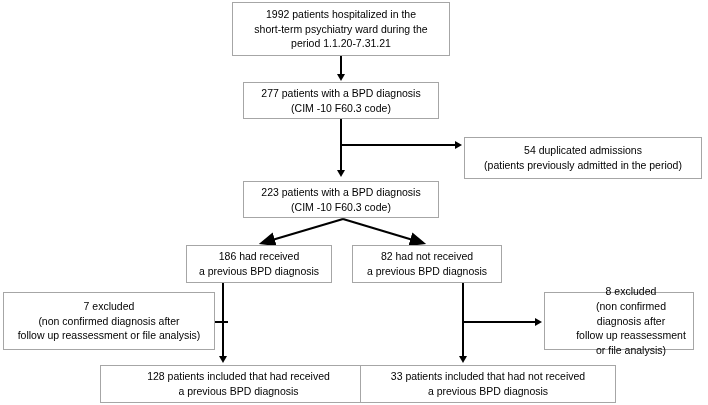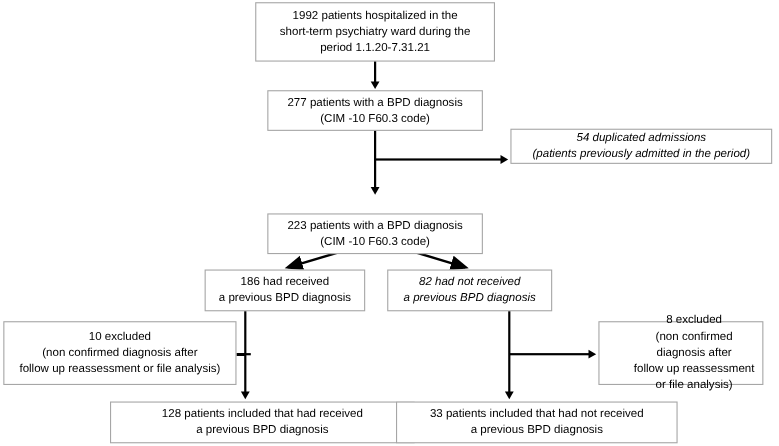--- a/index.html
+++ b/index.html
@@ -105,36 +105,36 @@
     <span class="lines">277 patients with a BPD diagnosis
 (CIM -10 F60.3 code)</span>
   </div>
 
   <div class="vline" style="left:340px; top:119px; height:53px;"></div>
   <div class="arrow-down" style="left:336.5px; top:170px;"></div>
 
   <div class="hline" style="left:341px; top:144px; width:116px;"></div>
   <div class="arrow-right" style="left:455px; top:140.5px;"></div>
 
-  <div class="node" style="left:464px; top:117px; width:238px; height:32px;font-style:italic;">
+  <div class="node" style="left:464px; top:137px; width:238px; height:42px;">
     <span class="lines">54 duplicated admissions
 (patients previously admitted in the period)</span>
   </div>
 
-  <div class="node" style="left:243px; top:181px; width:196px; height:37px;margin-top:13px;">
+  <div class="node" style="left:243px; top:181px; width:196px; height:37px;">
     <span class="lines">223 patients with a BPD diagnosis
 (CIM -10 F60.3 code)</span>
   </div>
 
   <div class="node" style="left:186px; top:245px; width:146px; height:38px;">
     <span class="lines">186 had received
 a previous BPD diagnosis</span>
   </div>
 
-  <div class="node" style="left:352px; top:245px; width:150px; height:38px;font-style:italic;">
+  <div class="node" style="left:352px; top:245px; width:150px; height:38px;">
     <span class="lines">82 had not received
 a previous BPD diagnosis</span>
   </div>
 
   <div class="vline" style="left:222px; top:283px; height:75px;"></div>
   <div class="arrow-down" style="left:218.5px; top:356px;"></div>
 
   <div class="hline" style="left:228px; top:321px; width:-0px;"></div>
   <div class="hline" style="left:218px; top:321px; width:10px;"></div>
   <div class="hline" style="left:216px; top:321px; width:6px;"></div>
@@ -152,21 +152,21 @@
   <div class="hline" style="left:213px; top:321px; width:10px;"></div>
   <div class="hline" style="left:215px; top:321px; width:8px;"></div>
   <div class="hline" style="left:215px; top:321px; width:8px;"></div>
   <div class="hline" style="left:214px; top:321px; width:9px;"></div>
   <div class="hline" style="left:215px; top:321px; width:8px;"></div>
   <div class="hline" style="left:215px; top:321px; width:8px;"></div>
   <div class="hline" style="left:141px; top:321px; width:82px;"></div>
   <div class="arrow-left" style="left:136px; top:317.5px;"></div>
 
   <div class="node" style="left:3px; top:292px; width:212px; height:58px;">
-    <span class="lines">10 excluded
+    <span class="lines">7 excluded
 (non confirmed diagnosis after
 follow up reassessment or file analysis)</span>
   </div>
 
   <div class="vline" style="left:462px; top:283px; height:75px;"></div>
   <div class="arrow-down" style="left:458.5px; top:356px;"></div>
 
   <div class="hline" style="left:463px; top:321px; width:74px;"></div>
   <div class="arrow-right" style="left:535px; top:317.5px;"></div>
 

